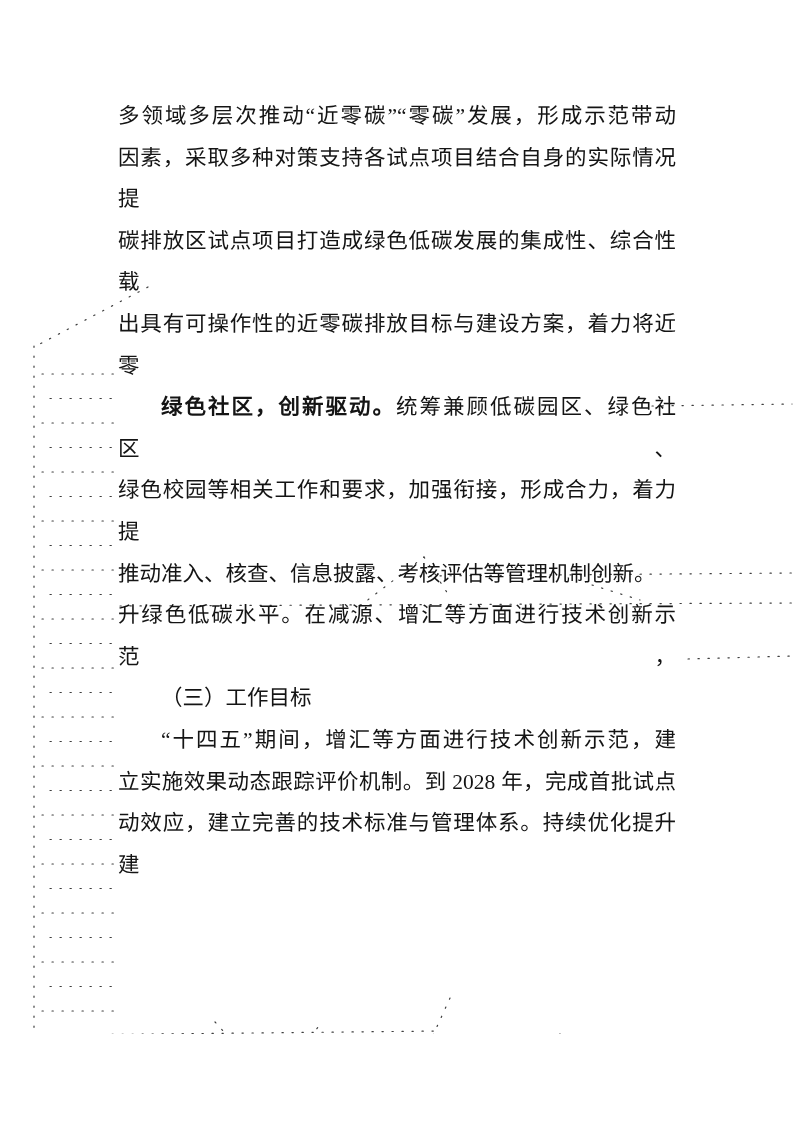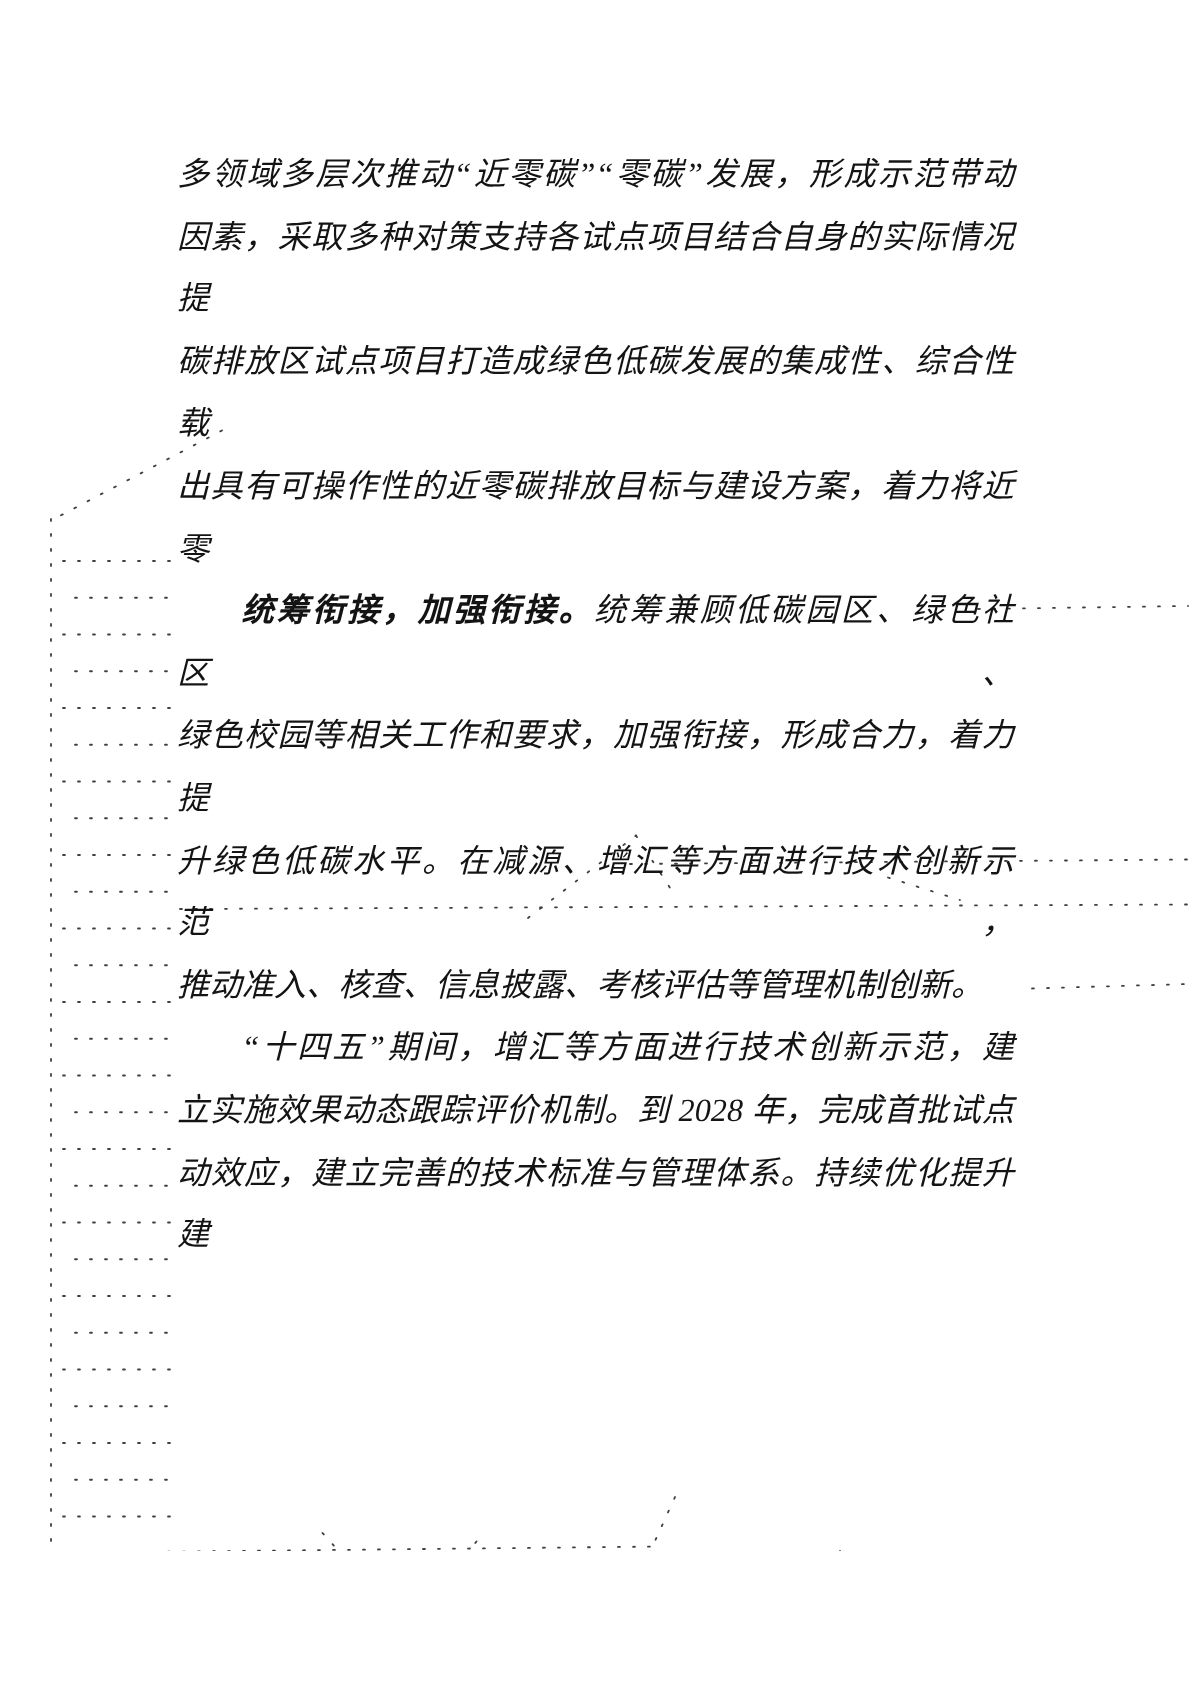--- a/index.html
+++ b/index.html
@@ -3,21 +3,20 @@
 <meta charset="utf-8">
 <style>
   html,body{margin:0;padding:0;background:#fff;}
   .page{
     position:relative;
     width:794px;height:1034px;
     background:var(--bg-color,#ffffff);
     overflow:hidden;
     font-family:"Liberation Serif","DejaVu Serif",serif;
     color:var(--text-color,#141414);
-    font-style:italic;
   }
   .noise{position:absolute;left:0;top:0;pointer-events:none;}
   .doc-body{
     position:absolute;left:118px;top:96px;width:558px;
     font-size:21.5px;line-height:41.6px;
   }
   .line{width:100%;}
   .line.j{text-align:justify;text-align-last:justify;text-justify:inter-ideograph;}
   .line.ind{text-indent:2em;}
   .b{font-weight:bold;font-family:"Liberation Sans","DejaVu Sans",sans-serif;}
@@ -80,22 +79,23 @@
       <line x1="42" y1="1109" x2="114" y2="1109" stroke="#3f3f3f" stroke-width="1.2" stroke-dasharray="1.3 8.7" stroke-linecap="round"></line>
       <polyline points="215,1022 242,1052 276,1076 315,1092" fill="none" stroke="#3f3f3f" stroke-width="1.2" stroke-dasharray="1.3 8.7" stroke-linecap="round"></polyline>
       <polyline points="450,998 430,1042 426,1082 443,1114" fill="none" stroke="#3f3f3f" stroke-width="1.2" stroke-dasharray="1.3 8.7" stroke-linecap="round"></polyline>
       <polyline points="560,1034 532,1068 512,1100 505,1122" fill="none" stroke="#3f3f3f" stroke-width="1.2" stroke-dasharray="1.3 8.7" stroke-linecap="round"></polyline>
     </svg>
   <div class="doc-body">
       <div class="line j"><span>多领域多层次推动“近零碳”“零碳”发展，形成示范带动</span></div>
       <div class="line j"><span>因素，采取多种对策支持各试点项目结合自身的实际情况提</span></div>
       <div class="line j"><span>碳排放区试点项目打造成绿色低碳发展的集成性、综合性载</span></div>
       <div class="line j"><span>出具有可操作性的近零碳排放目标与建设方案，着力将近零</span></div>
-      <div class="line j ind"><span class="b">统筹衔接，加强衔接。</span><span>统筹兼顾低碳园区、绿色社区、</span></div>
+      <div class="line j ind"><span class="b">绿色社区，创新驱动。</span><span>统筹兼顾低碳园区、绿色社区、</span></div>
       <div class="line j"><span>绿色校园等相关工作和要求，加强衔接，形成合力，着力提</span></div>
+      <div class="line"><span>推动准入、核查、信息披露、考核评估等管理机制创新。</span></div>
       <div class="line j"><span>升绿色低碳水平。在减源、增汇等方面进行技术创新示范，</span></div>
-      <div class="line"><span>推动准入、核查、信息披露、考核评估等管理机制创新。</span></div>
+      <div class="line ind"><span>（三）工作目标</span></div>
       <div class="line j ind"><span>“十四五”期间，增汇等方面进行技术创新示范，建</span></div>
       <div class="line j"><span>立实施效果动态跟踪评价机制。到 2028 年，完成首批试点</span></div>
       <div class="line j"><span>动效应，建立完善的技术标准与管理体系。持续优化提升建</span></div>
     </div>
   <div class="pagenum">－ 2 －</div>
 </div>
 
 </body></html>

